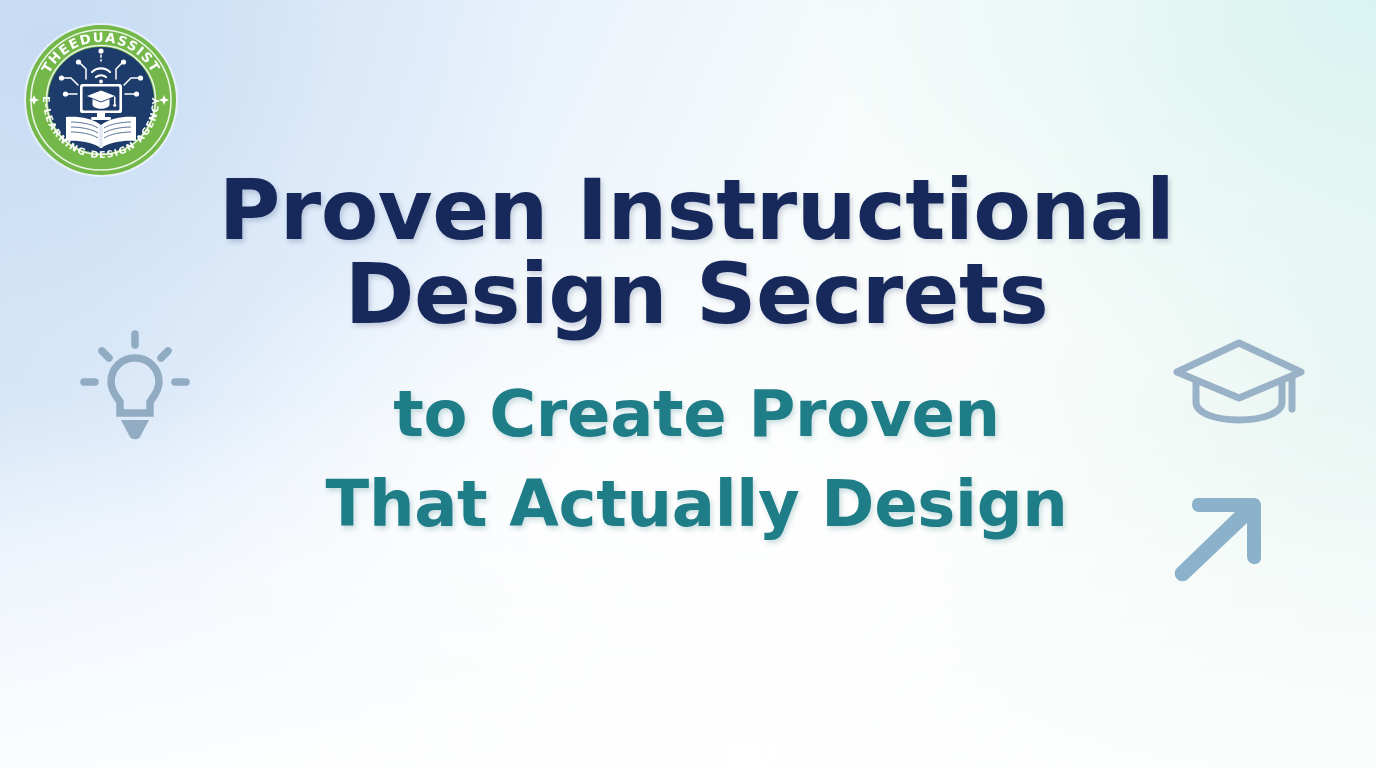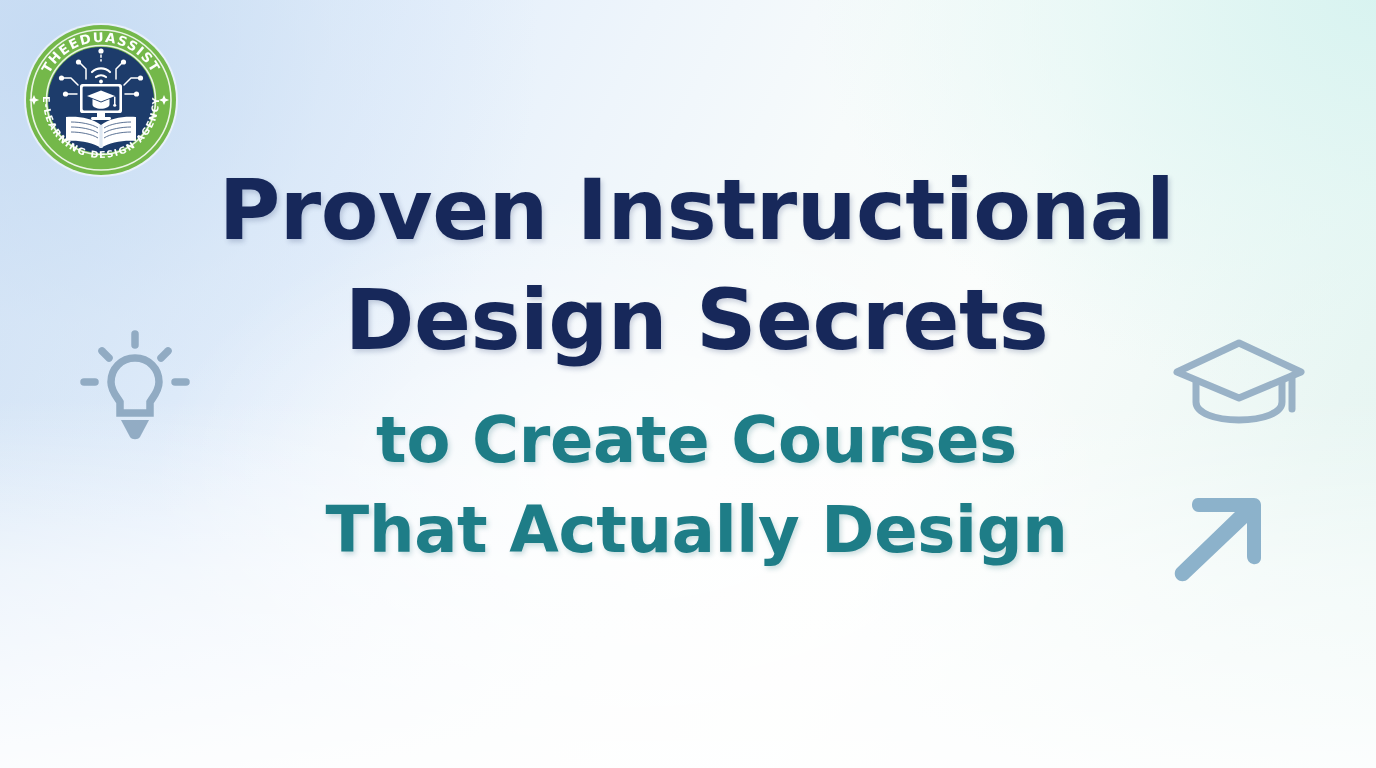--- a/index.html
+++ b/index.html
@@ -74,21 +74,21 @@
 
   .title-line {
     font-family:"DejaVu Sans", sans-serif;
     font-weight:bold;
     color:#17285a;
     letter-spacing:-0.5px;
     line-height:1.0;
     text-shadow:2px 3px 5px rgba(40,60,110,0.22);
   }
   #title-line-1 { font-size:84px; }
-  #title-line-2 { font-size:84px; margin-top:26px; }
+  #title-line-2 { font-size:84px; }
 
   .subtitle-line {
     font-family:"DejaVu Sans", sans-serif;
     font-weight:bold;
     color:#1e7d87;
     letter-spacing:-0.3px;
     line-height:1.0;
     text-shadow:2px 3px 5px rgba(30,110,120,0.22);
   }
   #subtitle-line-1 { font-size:64px; margin-top:46px; }
@@ -187,21 +187,21 @@
           <path d="M109,111 C100,111 88,113 82,117"></path>
         </g>
         <path d="M77.4,104 L80.6,104 L80.6,127 L77.4,127 Z" fill="#dfe8f2"></path>
       </g>
     </svg>
   </div>
 
   <div id="headline-block">
     <div class="title-line" id="title-line-1">Proven Instructional</div>
     <div class="title-line" id="title-line-2">Design Secrets</div>
-    <div class="subtitle-line" id="subtitle-line-1">to Create Courses</div>
+    <div class="subtitle-line" id="subtitle-line-1">to Create Proven</div>
     <div class="subtitle-line" id="subtitle-line-2">That Actually Design</div>
   </div>
 
   <div id="bulb-icon">
     <svg viewBox="0 0 126 130" width="126" height="130" aria-hidden="true">
       <g stroke="#8ba6bf" stroke-width="7.5" stroke-linecap="round" fill="none" opacity="0.92">
         <path d="M63,38 C49,38 39,49 39,62 C39,71 45,77 48,82 L48,93 L78,93 L78,82 C81,77 87,71 87,62 C87,49 77,38 63,38 Z"></path>
         <path d="M63,14 L63,25"></path>
         <path d="M30,31 L37,38"></path>
         <path d="M96,31 L89,38"></path>

